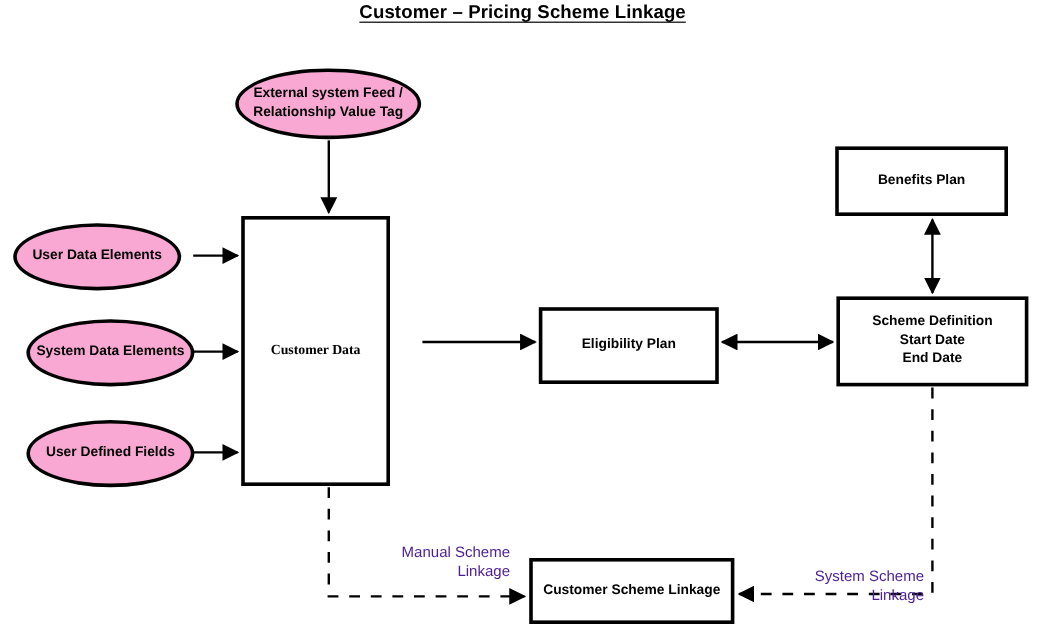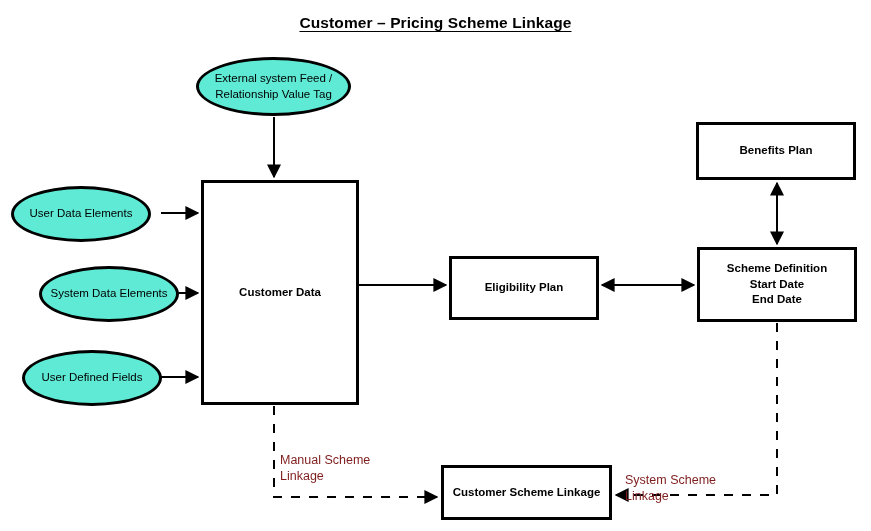--- a/index.html
+++ b/index.html
@@ -22,21 +22,21 @@
   
   .title {
     position: absolute;
     left: 0;
     top: 0;
     width: 871px;
     text-align: center;
     font-size: 15.5px;
     font-weight: bold;
     letter-spacing: 0.1px;
-    padding-top: 14px;
+    padding-top: 2px;
   }
   .title span {
     text-decoration: underline;
     text-underline-offset: 3px;
   }
   
   #connectors {
     position: absolute;
     left: 0;
     top: 0;
@@ -56,51 +56,51 @@
     text-align: center;
     font-size: 11.5px;
     font-weight: bold;
     line-height: 1.35;
   }
   .node-ellipse {
     position: absolute;
     box-sizing: border-box;
     border: 3px solid #000000;
     border-radius: 50%;
-    background: #5eead4;
+    background: #f9a8d4;
     display: flex;
     align-items: center;
     justify-content: center;
     text-align: center;
     font-size: 11.5px;
-    font-weight: normal;
+    font-weight: bold;
     line-height: 1.35;
   }
   .node-ellipse .multiline,
   .node-box .multiline {
     white-space: pre-line;
   }
   
   .edge-label {
     position: absolute;
-    text-align: left;
+    text-align: right;
     font-size: 12.5px;
     font-weight: normal;
     line-height: 1.25;
     white-space: pre-line;
-    color: #7f1d1d;
+    color: #4c1d95;
   }
   
   #node-external-feed  { left: 196px; top: 57px;  width: 155px; height: 59px; }
   #node-user-data      { left: 11px;  top: 186px; width: 140px; height: 56px; }
-  #node-system-data    { left: 39px;  top: 266px; width: 140px; height: 56px; }
+  #node-system-data    { left: 22px;  top: 266px; width: 140px; height: 56px; }
   #node-user-defined   { left: 22px;  top: 350px; width: 140px; height: 56px; }
-  #node-customer-data  { left: 201px; top: 180px; width: 158px; height: 225px; }
+  #node-customer-data  { left: 201px; top: 180px; width: 124px; height: 225px; font-family: Liberation Serif, serif; }
   #node-eligibility    { left: 449px; top: 256px; width: 150px; height: 64px; }
-  #node-benefits       { left: 696px; top: 122px; width: 160px; height: 58px; }
+  #node-benefits       { left: 696px; top: 122px; width: 144px; height: 58px; }
   #node-scheme-def     { left: 697px; top: 247px; width: 160px; height: 75px; }
   #node-cust-scheme    { left: 441px; top: 465px; width: 171px; height: 55px; }
   #label-manual        { left: 280px; top: 453px; width: 145px; }
   #label-system        { left: 625px; top: 453px; width: 145px; margin-top: 20px; }
 </style>
 </head>
 <body>
 
 <div id="diagram-root">
 

